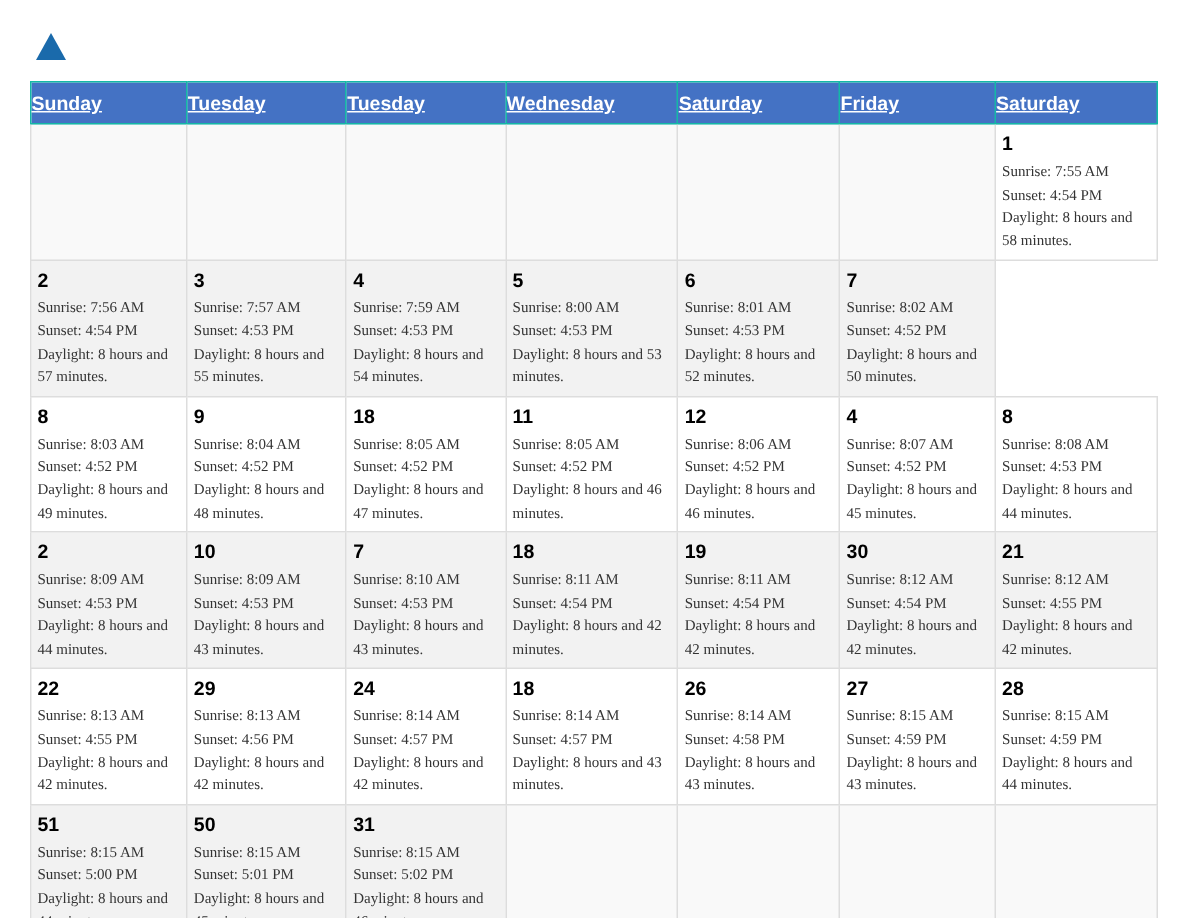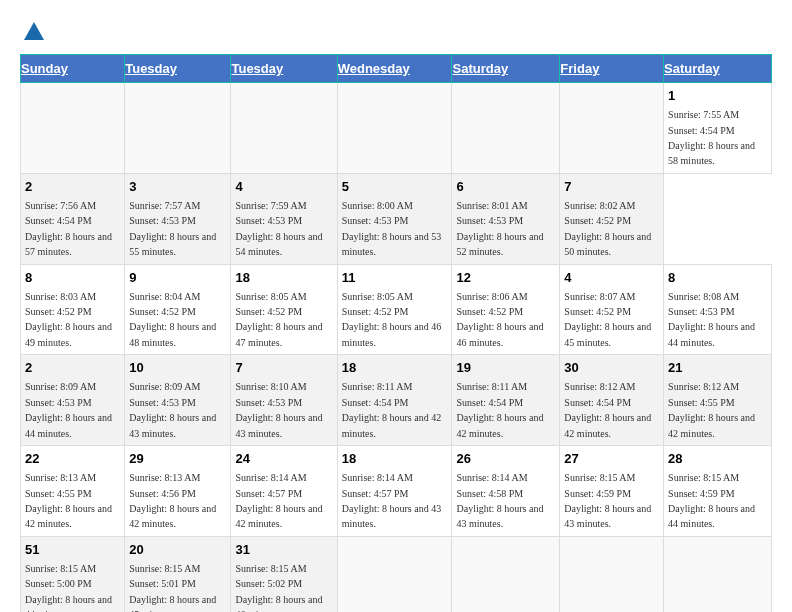--- a/index.html
+++ b/index.html
@@ -258,21 +258,21 @@
         <span class="day-number">28</span>
         <span class="day-info">Sunrise: 8:15 AM<br>Sunset: 4:59 PM<br>Daylight: 8 hours and 44 minutes.</span>
       </td>
       </tr>
       <tr>
         <td>
         <span class="day-number">51</span>
         <span class="day-info">Sunrise: 8:15 AM<br>Sunset: 5:00 PM<br>Daylight: 8 hours and 44 minutes.</span>
       </td>
         <td>
-        <span class="day-number">20</span>
+        <span class="day-number">50</span>
         <span class="day-info">Sunrise: 8:15 AM<br>Sunset: 5:01 PM<br>Daylight: 8 hours and 45 minutes.</span>
       </td>
         <td>
         <span class="day-number">31</span>
         <span class="day-info">Sunrise: 8:15 AM<br>Sunset: 5:02 PM<br>Daylight: 8 hours and 46 minutes.</span>
       </td>
         <td class="empty-cell"></td>
         <td class="empty-cell"></td>
         <td class="empty-cell"></td>
         <td class="empty-cell"></td>

